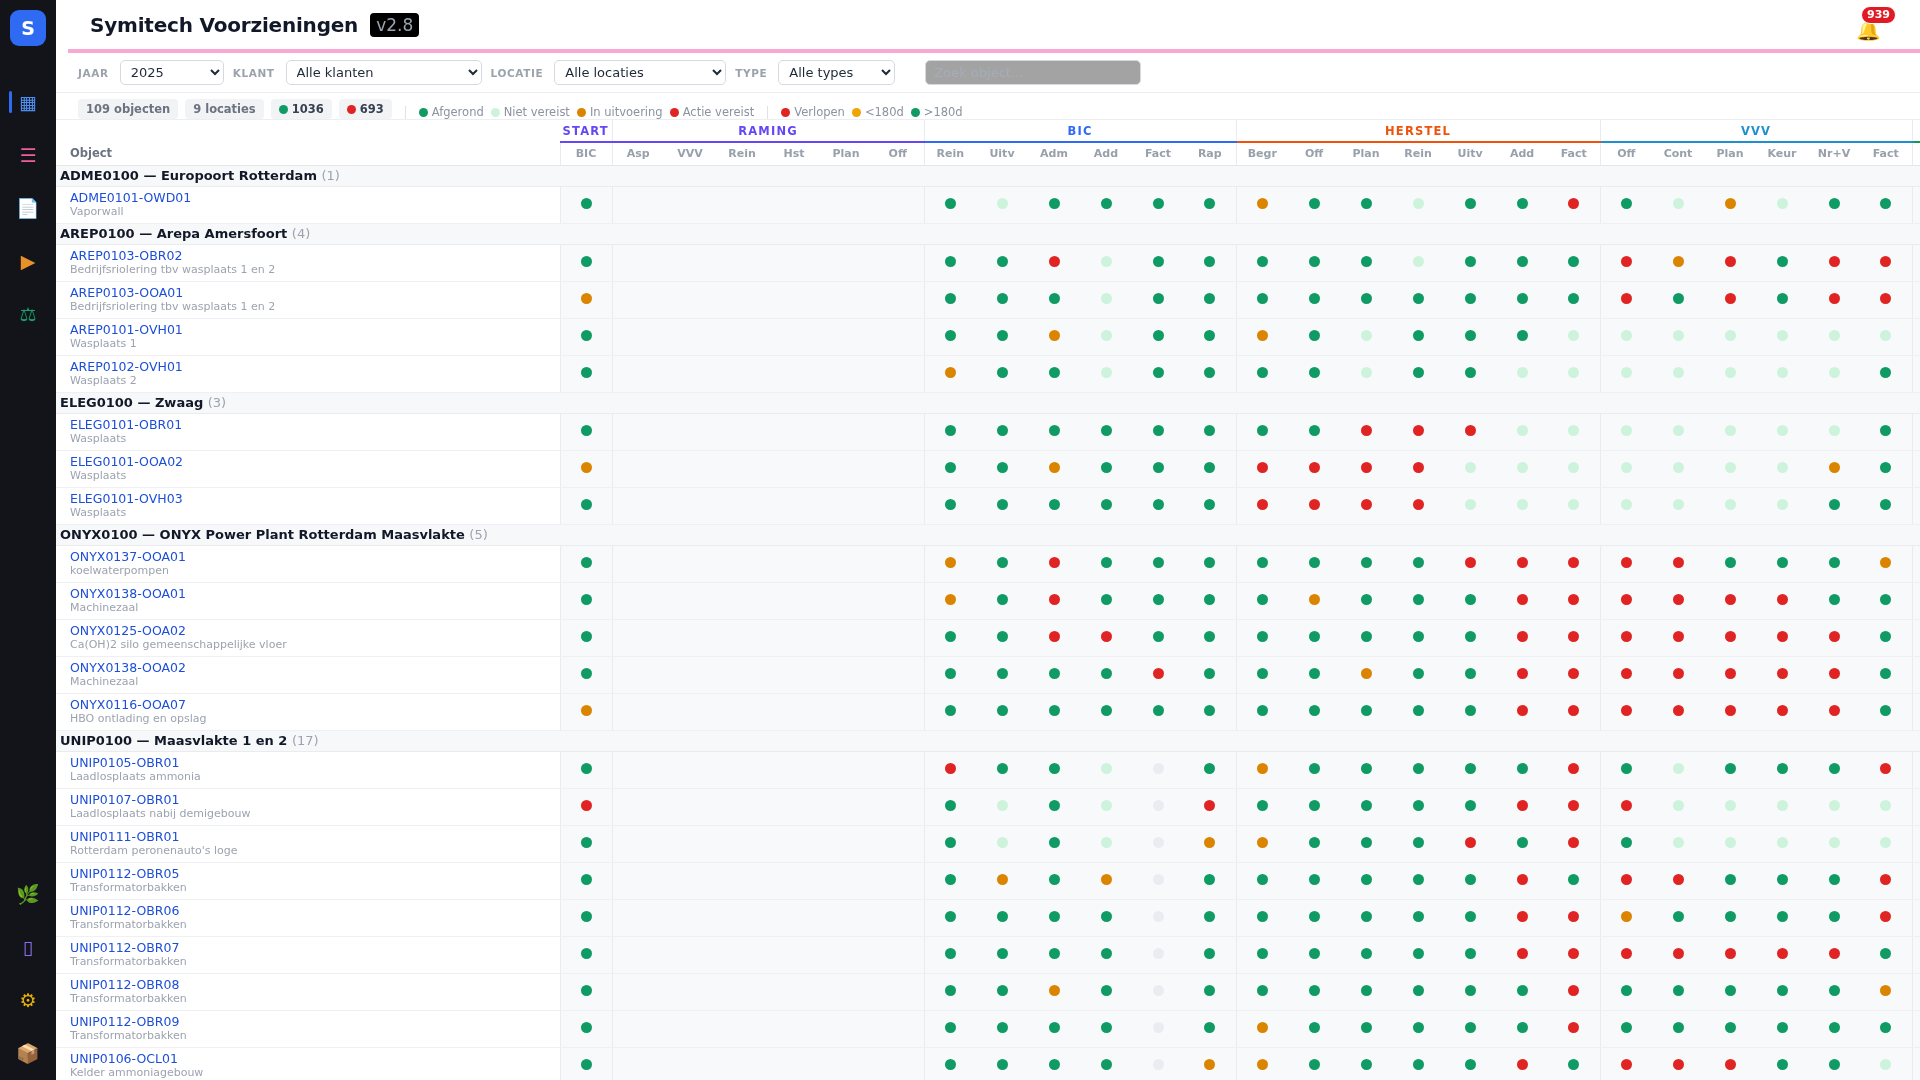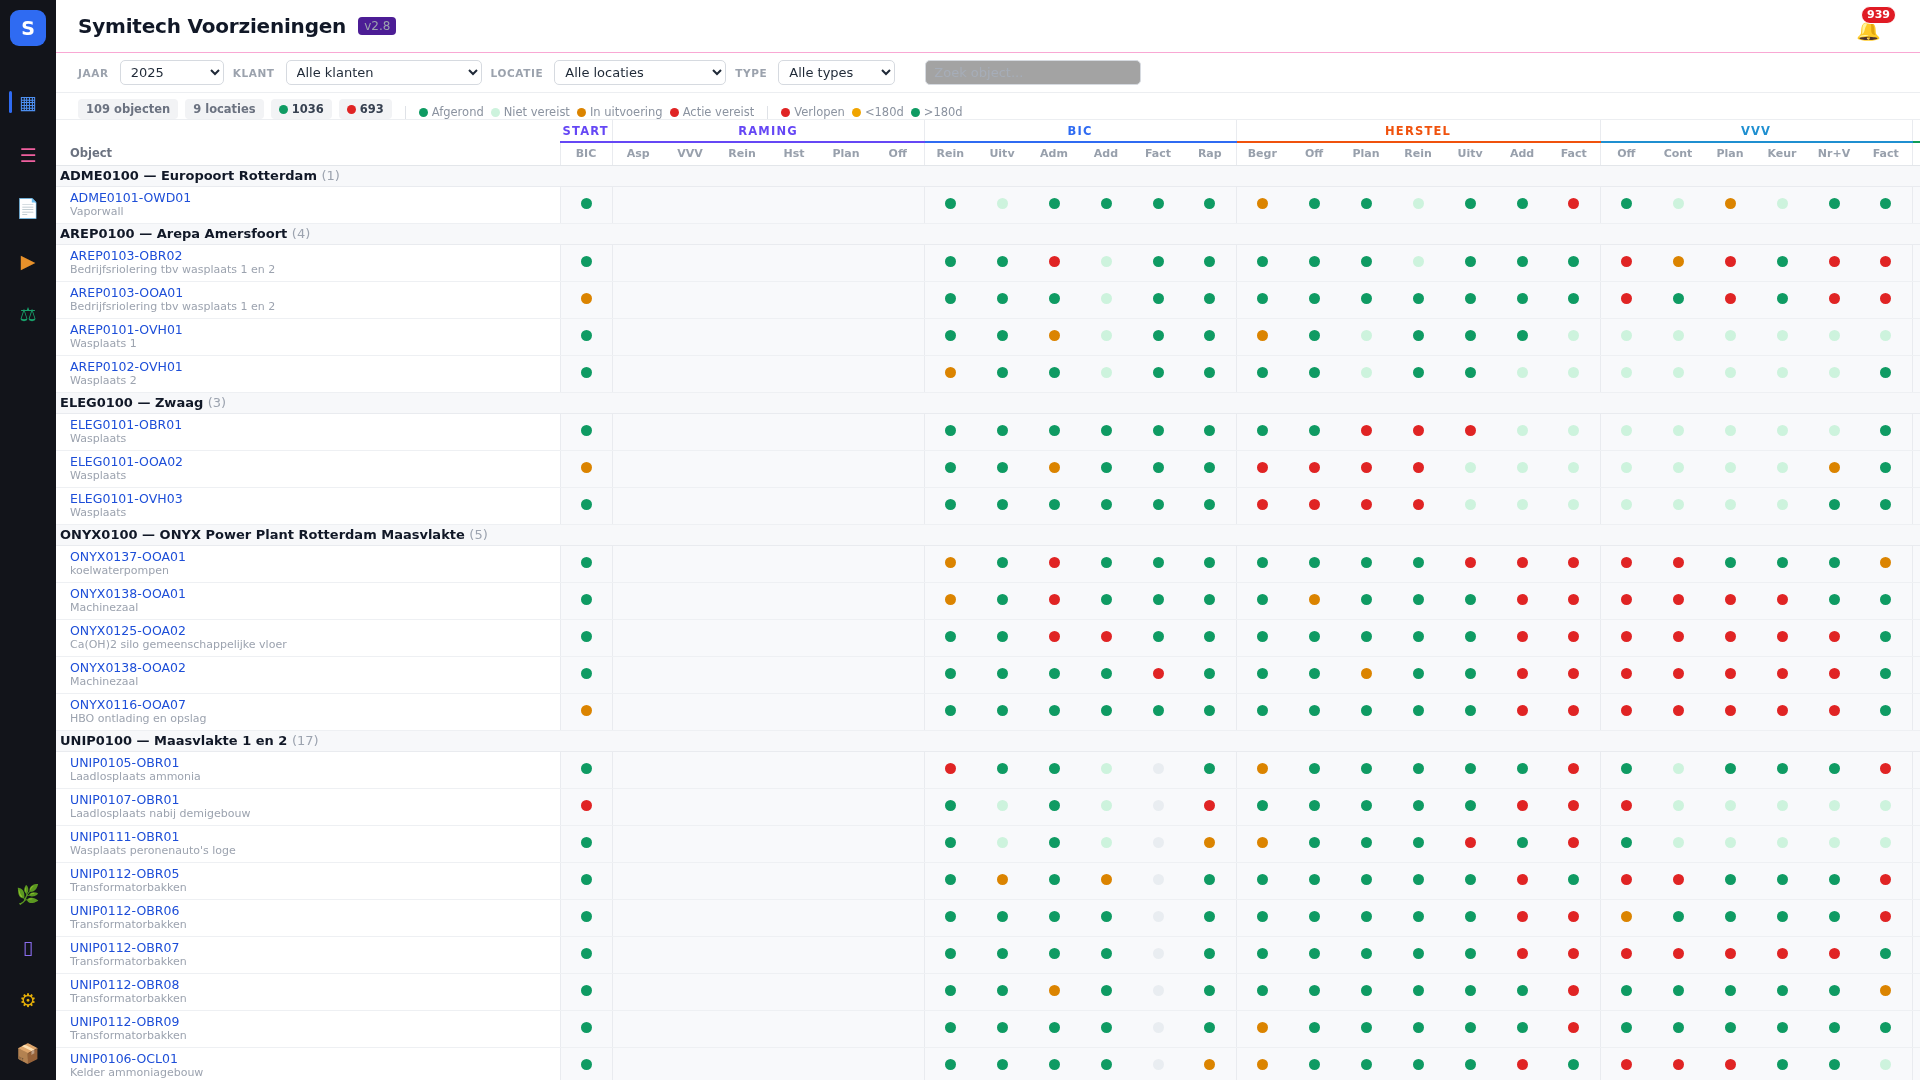--- a/index.html
+++ b/index.html
@@ -33,28 +33,29 @@
     content:""; position:absolute; left:9px; top:15px;
     width:3px; height:22px; background:#2f6bf2; border-radius:2px;
   }
   .nav-spacer { flex:1 1 auto; }
 
   
   #main { flex:1 1 auto; display:flex; flex-direction:column; min-width:0; }
 
   
   #titlebar {
-    height:53px; flex:0 0 53px; border-bottom:1px solid #f9a8d4;
+    height:53px; flex:0 0 53px; border-bottom:4px solid #f9a8d4;
     display:flex; align-items:center; padding:0 22px 0 22px;
     position:relative;
+    margin-left:12px;
   }
   #titlebar .title { font-size:20px; font-weight:bold; color:#111827; letter-spacing:-.2px; }
   #titlebar .version {
-    margin-left:12px; font-size:12px; color:#9ca3af;
-    background:#4c1d95; border-radius:4px; padding:2px 6px;
+    margin-left:12px; font-size:17px; color:#9ca3af;
+    background:#000000; border-radius:4px; padding:2px 6px;
   }
   .bell-wrap { position:absolute; right:26px; top:6px; width:46px; height:42px; }
   .bell { position:absolute; left:8px; top:14px; font-size:20px; line-height:1; }
   .bell-badge {
     position:absolute; right:-2px; top:0px; background:#e01b24; color:#fff;
     font-size:11px; font-weight:bold; border-radius:9px;
     padding:2px 5px 2px 5px; line-height:1.1; min-width:26px; text-align:center;
     border:1.5px solid #fff;
   }
 
@@ -845,21 +846,21 @@
               <td class="dotcell"><span class="dot d-pale"></span></td>
               <td class="dotcell"><span class="dot d-pale"></span></td>
               <td class="dotcell"><span class="dot d-pale"></span></td>
               <td class="dotcell"><span class="dot d-pale"></span></td>
               <td class="dotcell"><span class="dot d-pale"></span></td>
               <td class="dotcell sec"></td>
             </tr>
             <tr class="objrow">
               <td class="objcell">
                 <div class="objcode">UNIP0111-OBR01</div>
-                <div class="objdesc">Wasplaats peronenauto's loge</div>
+                <div class="objdesc">Rotterdam peronenauto's loge</div>
               </td>
               <td class="dotcell sec"><span class="dot d-green"></span></td>
               <td class="dotcell sec"></td>
               <td class="dotcell"></td>
               <td class="dotcell"></td>
               <td class="dotcell"></td>
               <td class="dotcell"></td>
               <td class="dotcell"></td>
               <td class="dotcell sec"><span class="dot d-green"></span></td>
               <td class="dotcell"><span class="dot d-pale"></span></td>

